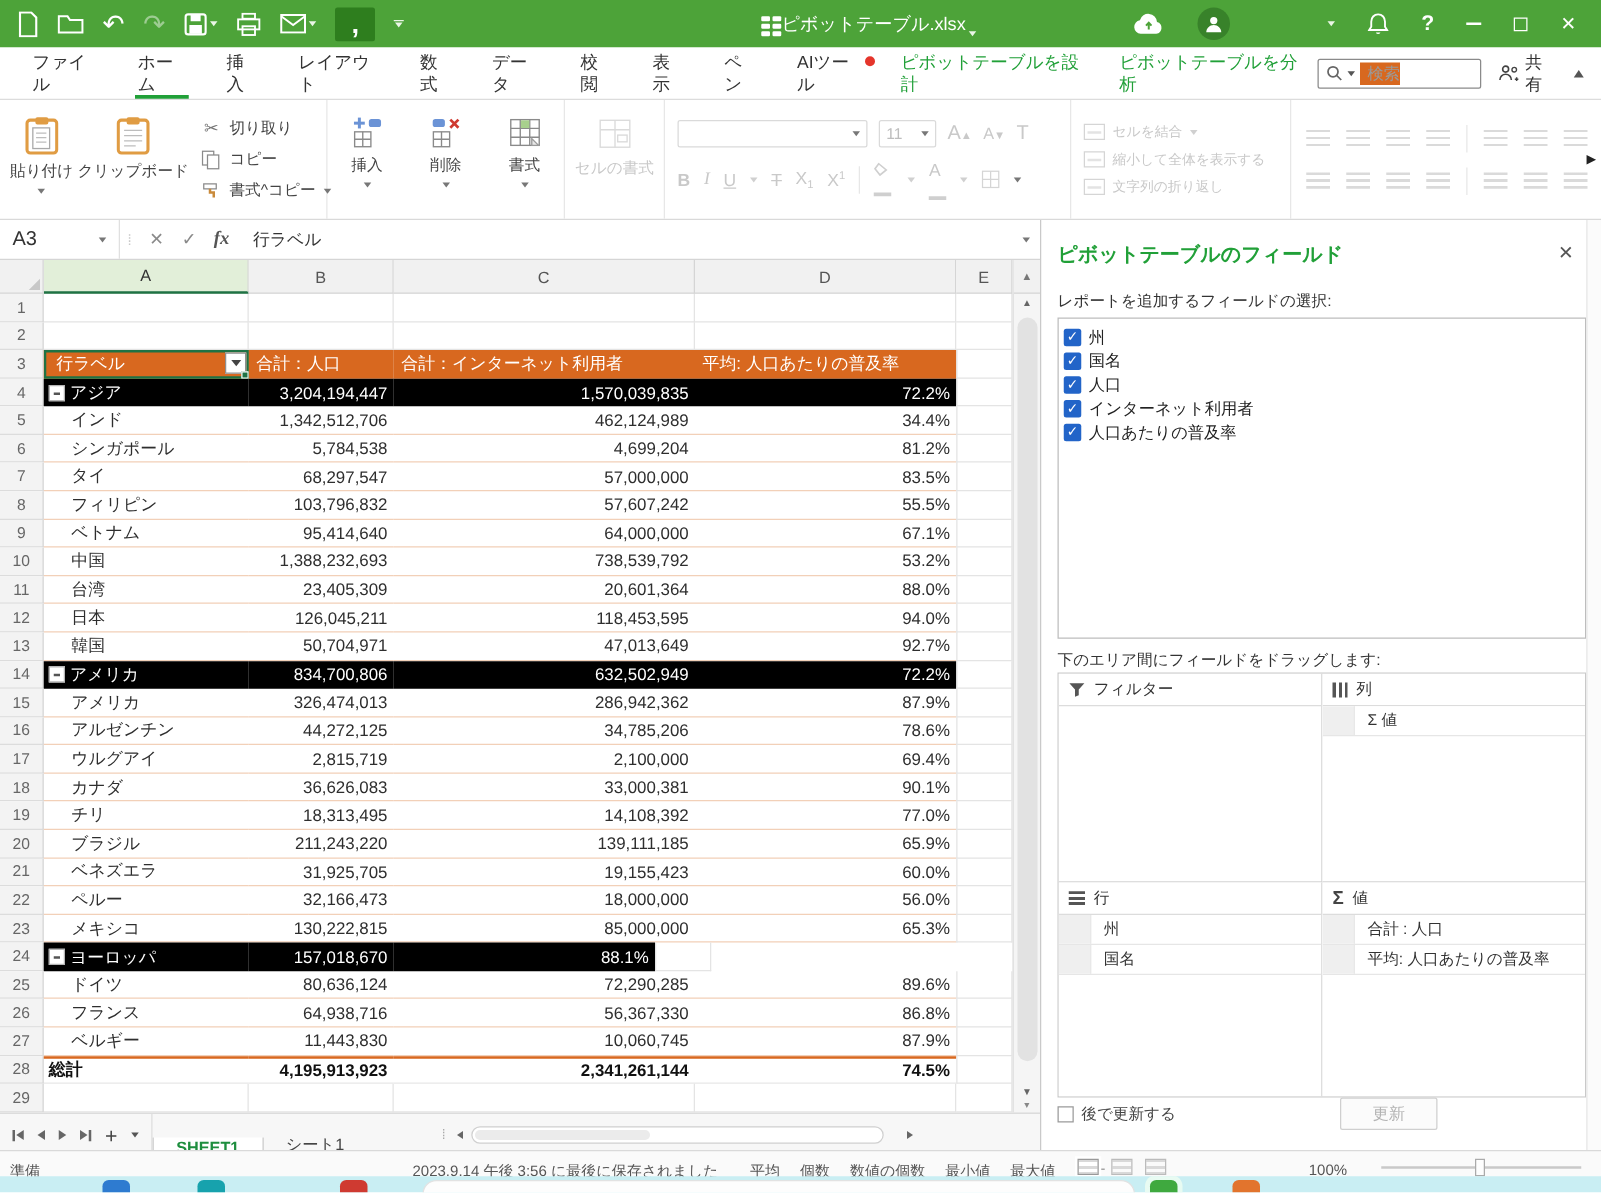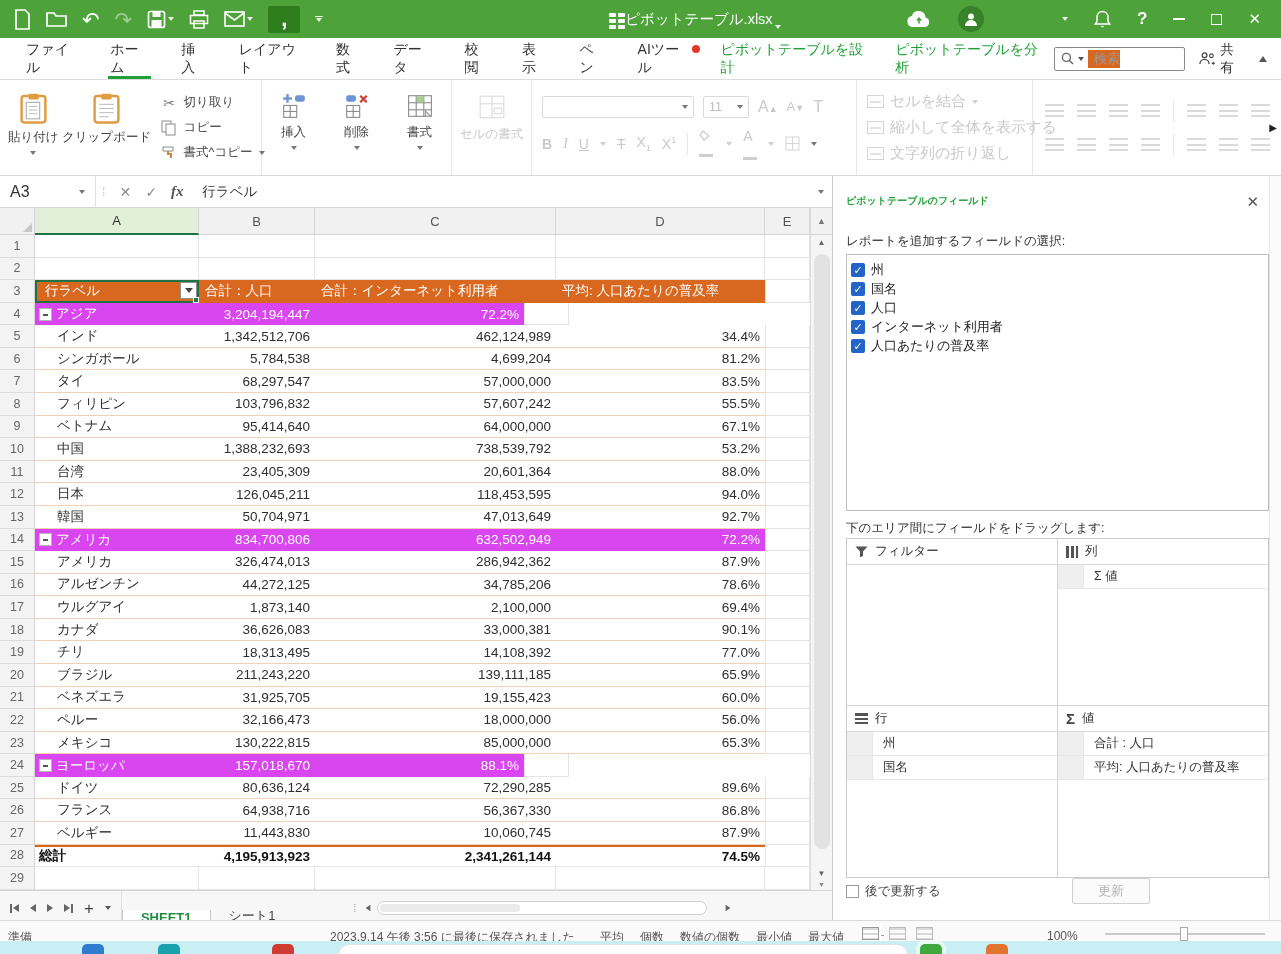--- a/index.html
+++ b/index.html
@@ -57,21 +57,21 @@
 .sic{width:17px;text-align:center;color:#777;font-size:14px;flex:none}
 .disabled .blabel,.disabled{color:#c9c9c9}
 .combo{height:22px;border:1px solid #dadada;border-radius:2px;display:flex;align-items:center;justify-content:space-between;padding:0 5px;color:#bdbdbd;font-size:12.5px;background:#fff}
 .fontrow{display:flex;align-items:center;gap:9px}
 .fr2{display:flex;align-items:center;gap:11px;color:#c9c9c9;font-size:14px}
 .fr2 .bU{text-decoration:underline}
 .fr2 .bI{font-style:italic;font-family:"Liberation Serif",serif}
 .fr2 sub,.fr2 sup{font-size:9px}
 .fr2 .colorbar{display:inline-block;width:14px;height:3px;background:#cfcfcf;vertical-align:-3px}
 .vdiv{width:1px;height:22px;background:#e7e7e7}
-.mrow{display:flex;align-items:center;gap:6px;font-size:15px;color:#c9c9c9;white-space:nowrap}
+.mrow{display:flex;align-items:center;gap:6px;font-size:11px;color:#c9c9c9;white-space:nowrap}
 .mic{width:17px;height:13px;border:1px solid #d5d5d5;position:relative;flex:none}
 .mic::after{content:"";position:absolute;left:2px;right:2px;top:5px;height:2px;background:#e3e3e3}
 .alrow{display:flex;align-items:center;gap:13px}
 .alic{width:19px;height:13px;background:repeating-linear-gradient(to bottom,#dadada 0 2px,transparent 2px 5.5px);flex:none}
 .ribbon-more{position:absolute;right:4px;top:122px;font-size:10px;color:#222}
 .ltgray{color:#c9c9c9}
 
 .fbar{position:absolute;left:0;top:176px;width:832px;height:32px;background:#fff;border-bottom:1px solid #d5d5d5;display:flex;align-items:center}
 .namebox{width:96px;height:100%;border-right:1px solid #e0e0e0;display:flex;align-items:center;justify-content:space-between;padding:0 10px;font-size:16px;color:#333}
 .fdots{color:#c9c9c9;margin:0 6px;font-size:12px;letter-spacing:1px}
@@ -88,21 +88,21 @@
 .ch.active{background:#e2efd9;border-bottom:2px solid #1f7244;color:#333}
 #sheet-rows{height:655px;overflow:hidden}
 .srow{display:flex;height:22.59px;flex:none}
 .rn{width:35px;background:#f3f3f3;border-right:1px solid #d5d5d5;border-bottom:1px solid #dcdcdc;display:flex;align-items:center;justify-content:center;font-size:12.5px;color:#666;flex:none}
 .cell{display:flex;align-items:center;overflow:hidden;flex:none;font-size:13.5px;color:#2e2e2e}
 .cA{width:164px}.cB{width:116px}.cC{width:241px}.cD{width:209px}.cE{width:45px}
 .g{border-right:1px solid #e4e4e4;border-bottom:1px solid #e4e4e4}
 .ge{border-left:1px solid #e4e4e4;border-right:1px solid #e4e4e4;border-bottom:1px solid #e4e4e4}
 .ph{background:#d8681f;color:#fff;padding-left:6px}
 .num{justify-content:flex-end;padding-right:5px}
-.group{background:#d946ef;color:#fff}
+.group{background:#000000;color:#fff}
 .country{border-bottom:1px solid #f2d0b8}
 .total{font-weight:bold;border-top:2px solid #d8681f;border-bottom:1px solid #e8e8e8;color:#111}
 .lab{padding-left:4px;white-space:nowrap}
 .ind{padding-left:22px}
 .minusbox{width:13px;height:13px;background:#fff;border:1px solid #b5b5b5;margin-left:4px;position:relative;flex:none}
 .minusbox::after{content:"";position:absolute;left:3px;top:5px;width:5px;height:2px;background:#555}
 .selected{box-shadow:inset 0 0 0 2px #1f7244;position:relative}
 .fill-handle{position:absolute;right:0;bottom:0;width:6px;height:6px;background:#1f7244;border:1px solid #fff}
 .filter-btn{position:absolute;right:2px;top:2px;width:17px;height:17px;background:#fff;border:1px solid #8f8f8f;display:flex;align-items:center;justify-content:center}
 .filter-caret{width:0;height:0;border-left:4px solid transparent;border-right:4px solid transparent;border-top:5px solid #444}
@@ -122,21 +122,21 @@
 .plus{font-size:17px;color:#444;line-height:17px}
 .tabs-host{display:flex;align-items:flex-end;height:100%;border-left:1px solid #dedede}
 .stab{display:flex;align-items:center;padding:0 18px;font-size:13px;color:#444;background:transparent}
 .stab.active{background:#fff;border-left:1px solid #c9c9c9;border-right:1px solid #c9c9c9;color:#1e8e3e;font-weight:bold}
 .hdots{color:#aaa;font-size:11px;margin:0 8px 0 60px;letter-spacing:1px}
 .hscroll{width:330px;height:14px;background:#fff;border:1px solid #d0d0d0;border-radius:7px;margin-left:6px;position:relative}
 .hthumb{position:absolute;left:2px;top:2px;width:140px;height:8px;background:#ebebeb;border-radius:4px}
 .endtri{margin-left:18px}
 
 .panel{position:absolute;left:832px;top:176px;width:449px;height:745px;background:#fff;border-left:1px solid #c9c9c9}
-.ptitle{position:absolute;left:13px;top:18px;font-size:10px;font-weight:bold;color:#21a038}
+.ptitle{position:absolute;left:13px;top:18px;font-size:16px;font-weight:bold;color:#21a038}
 .pclose{position:absolute;right:22px;top:17px;font-size:15px;color:#555}
 .plabel1{position:absolute;left:13px;top:57px;font-size:12.5px;color:#333}
 .fieldbox{position:absolute;left:13px;top:78px;width:423px;height:257px;border:1px solid #bdbdbd;background:#fff;padding:5px 4px;overflow:hidden}
 .fitem{display:flex;align-items:center;gap:6px;height:19px;font-size:13px;color:#222}
 .cbx{width:14px;height:14px;background:#2264c8;border-radius:2px;color:#fff;font-size:11px;line-height:14px;text-align:center;flex:none}
 .plabel2{position:absolute;left:13px;top:344px;font-size:12.5px;color:#333}
 .agrid{position:absolute;left:13px;top:362px;width:423px;height:340px;border:1px solid #c9c9c9;display:grid;grid-template-columns:211px 1fr;grid-template-rows:167px 1fr}
 .acell{border-right:1px solid #d4d4d4;border-bottom:1px solid #d4d4d4;overflow:hidden;background:#fff}
 .acell.tr,.acell.br{border-right:none}
 .acell.bl,.acell.br{border-bottom:none}
@@ -584,20 +584,21 @@
         <div class="cell ph cD">平均: 人口あたりの普及率</div>
         <div class="cell ge cE"></div>
       </div>
       <div class="srow">
         <div class="rn">4</div>
         <div class="cell cA group">
           <span class="minusbox"></span>
           <span class="lab">アジア</span>
         </div>
         <div class="cell num cB group">3,204,194,447</div>
+        <div class="cell num cC group">1,570,039,835</div>
         <div class="cell num cD group">72.2%</div>
         <div class="cell ge cE"></div>
       </div>
       <div class="srow">
         <div class="rn">5</div>
         <div class="cell cA country">
           <span class="lab ind">インド</span>
         </div>
         <div class="cell num cB country">1,342,512,706</div>
         <div class="cell num cC country">462,124,989</div>
@@ -713,21 +714,21 @@
         <div class="cell num cB country">44,272,125</div>
         <div class="cell num cC country">34,785,206</div>
         <div class="cell num cD country">78.6%</div>
         <div class="cell ge cE"></div>
       </div>
       <div class="srow">
         <div class="rn">17</div>
         <div class="cell cA country">
           <span class="lab ind">ウルグアイ</span>
         </div>
-        <div class="cell num cB country">1,873,140</div>
+        <div class="cell num cB country">2,815,719</div>
         <div class="cell num cC country">2,100,000</div>
         <div class="cell num cD country">69.4%</div>
         <div class="cell ge cE"></div>
       </div>
       <div class="srow">
         <div class="rn">18</div>
         <div class="cell cA country">
           <span class="lab ind">カナダ</span>
         </div>
         <div class="cell num cB country">36,626,083</div>

